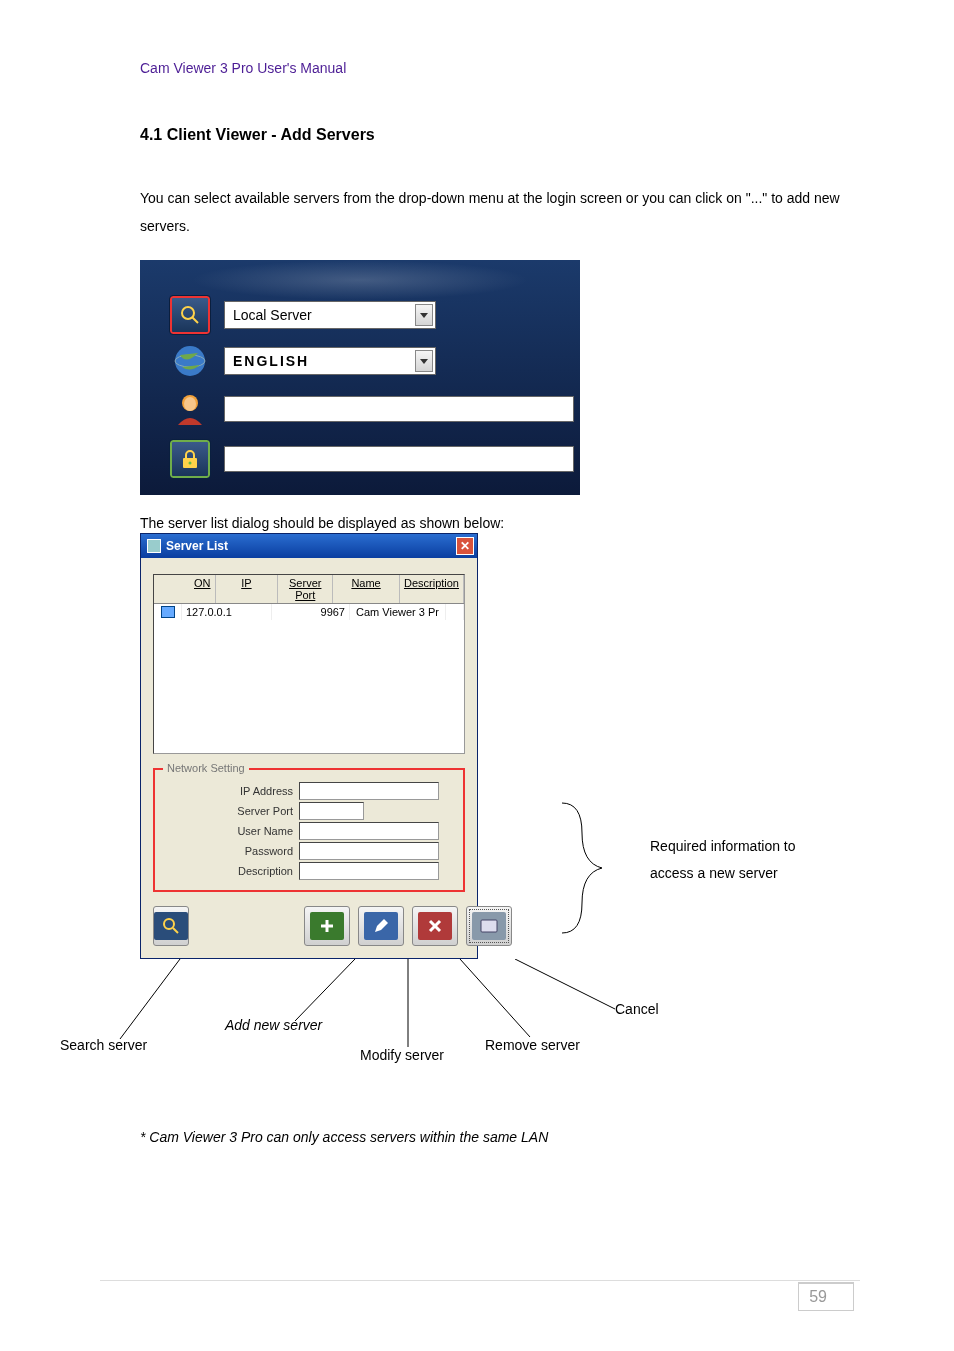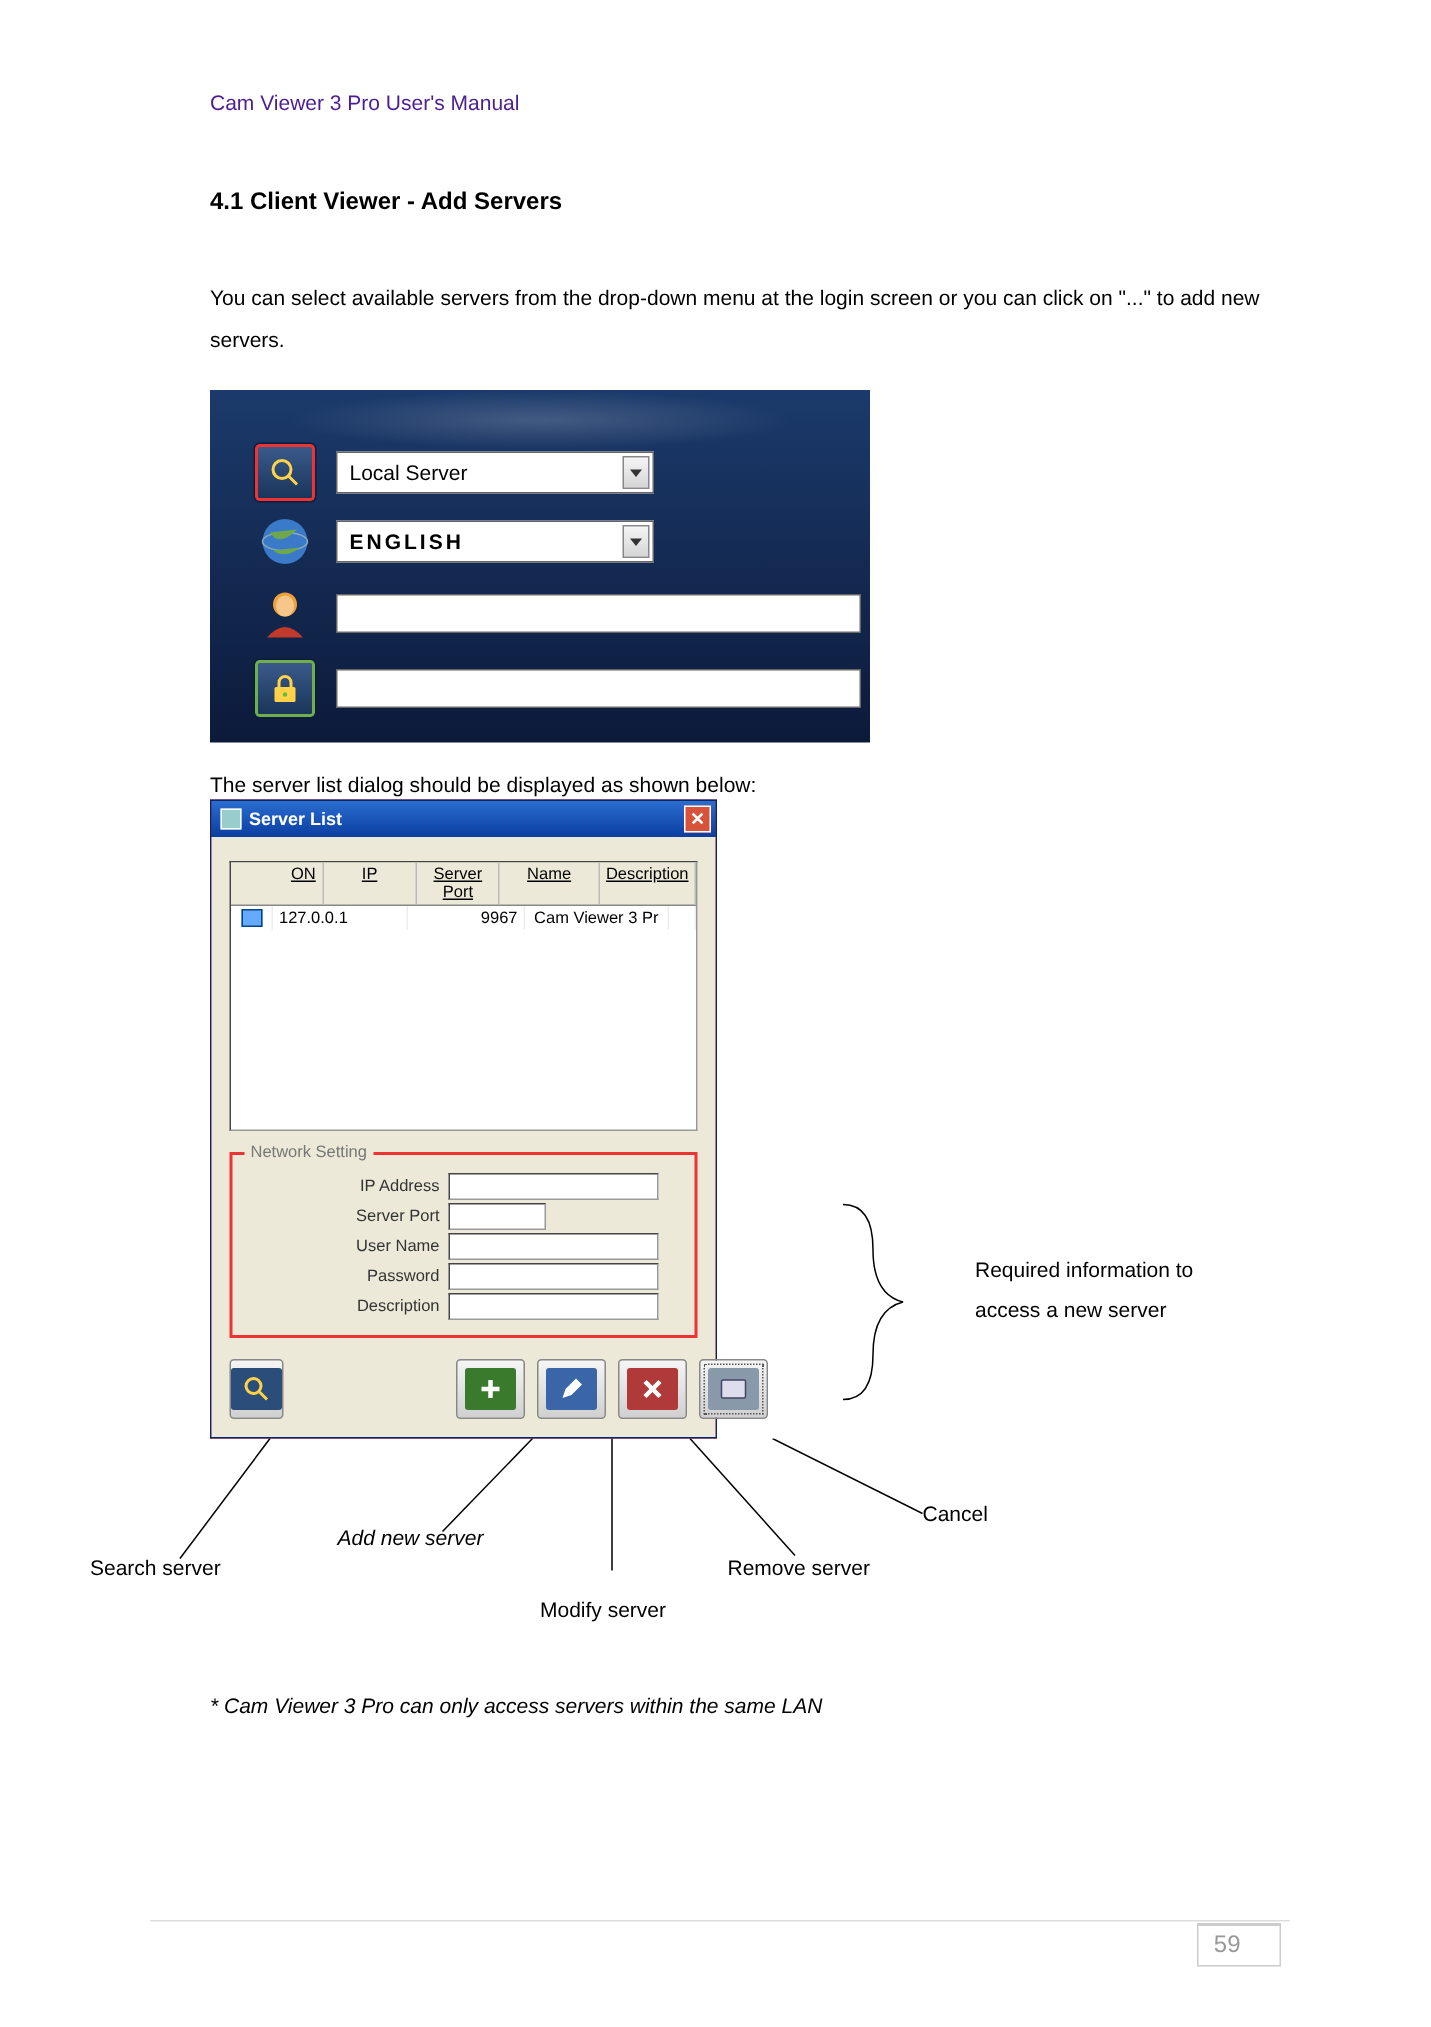--- a/index.html
+++ b/index.html
@@ -373,21 +373,21 @@
       <line x1="295" y1="0" x2="235" y2="62" stroke="#000"></line>
 
       <line x1="348" y1="0" x2="348" y2="88" stroke="#000"></line>
 
       <line x1="400" y1="0" x2="470" y2="78" stroke="#000"></line>
 
       <line x1="455" y1="0" x2="555" y2="50" stroke="#000"></line>
     </svg>
     <div class="anno-text" style="left:0px; top:78px;">Search server</div>
     <div class="anno-text italic" style="left:165px; top:58px;">Add new server</div>
-    <div class="anno-text" style="left:300px; top:88px;margin-top:18px;">Modify server</div>
+    <div class="anno-text" style="left:300px; top:88px;">Modify server</div>
     <div class="anno-text" style="left:425px; top:78px;">Remove server</div>
     <div class="anno-text" style="left:555px; top:42px;">Cancel</div>
   </div>
 
   <div class="footnote">* Cam Viewer 3 Pro can only access servers within the same LAN</div>
 </div>
 
 <div class="footer-bar"></div>
 <div class="footer">
   <div class="pagenum-box">59</div>

